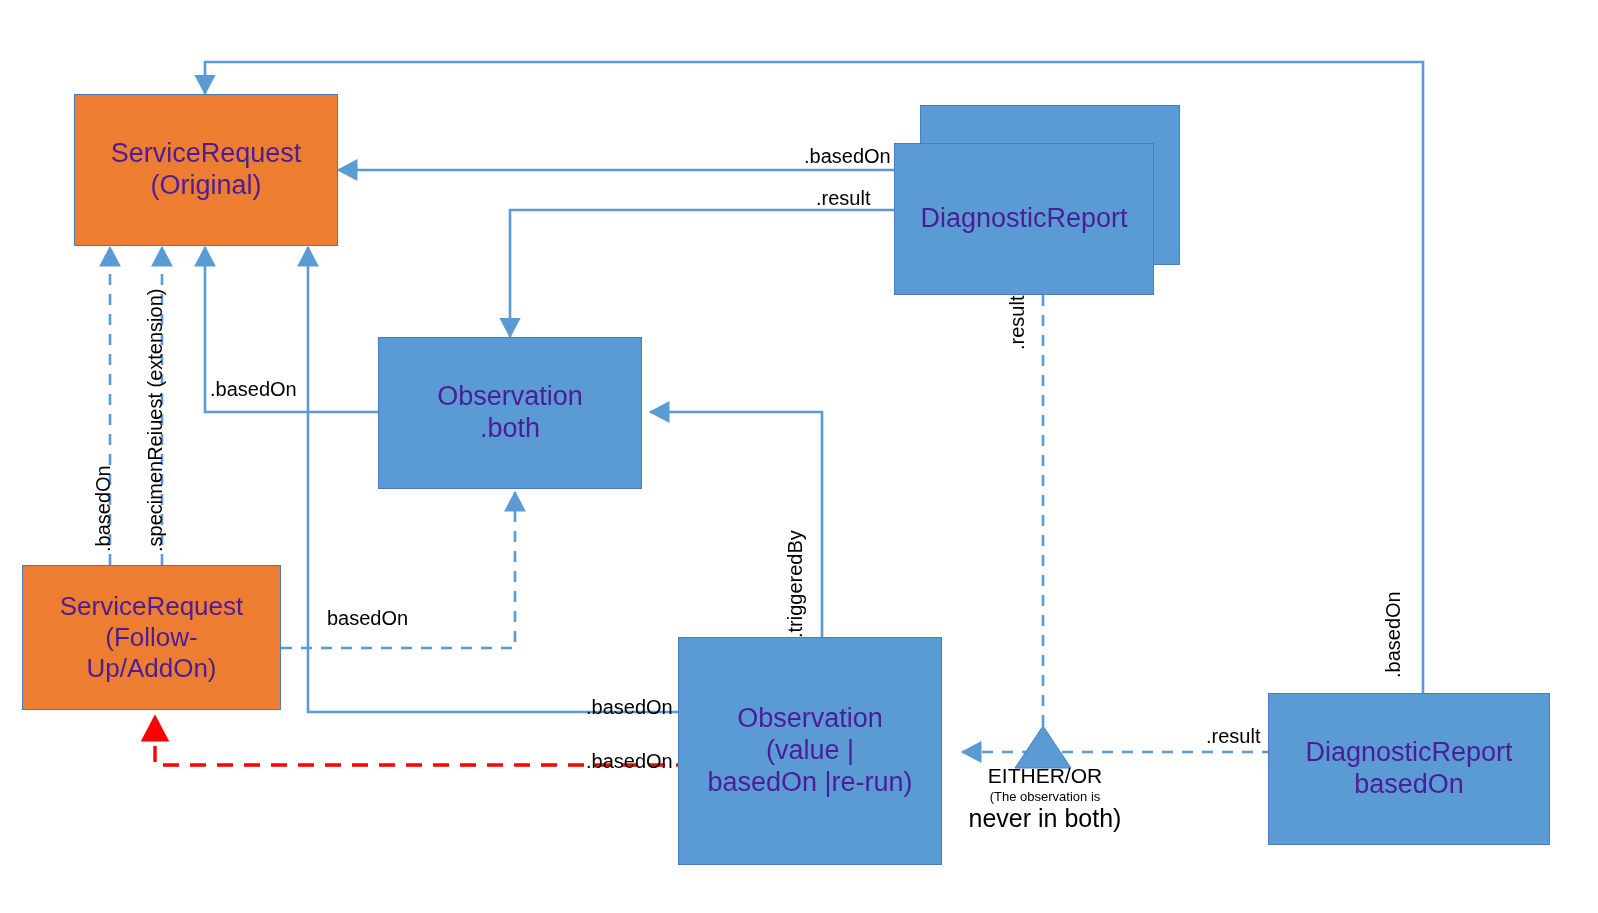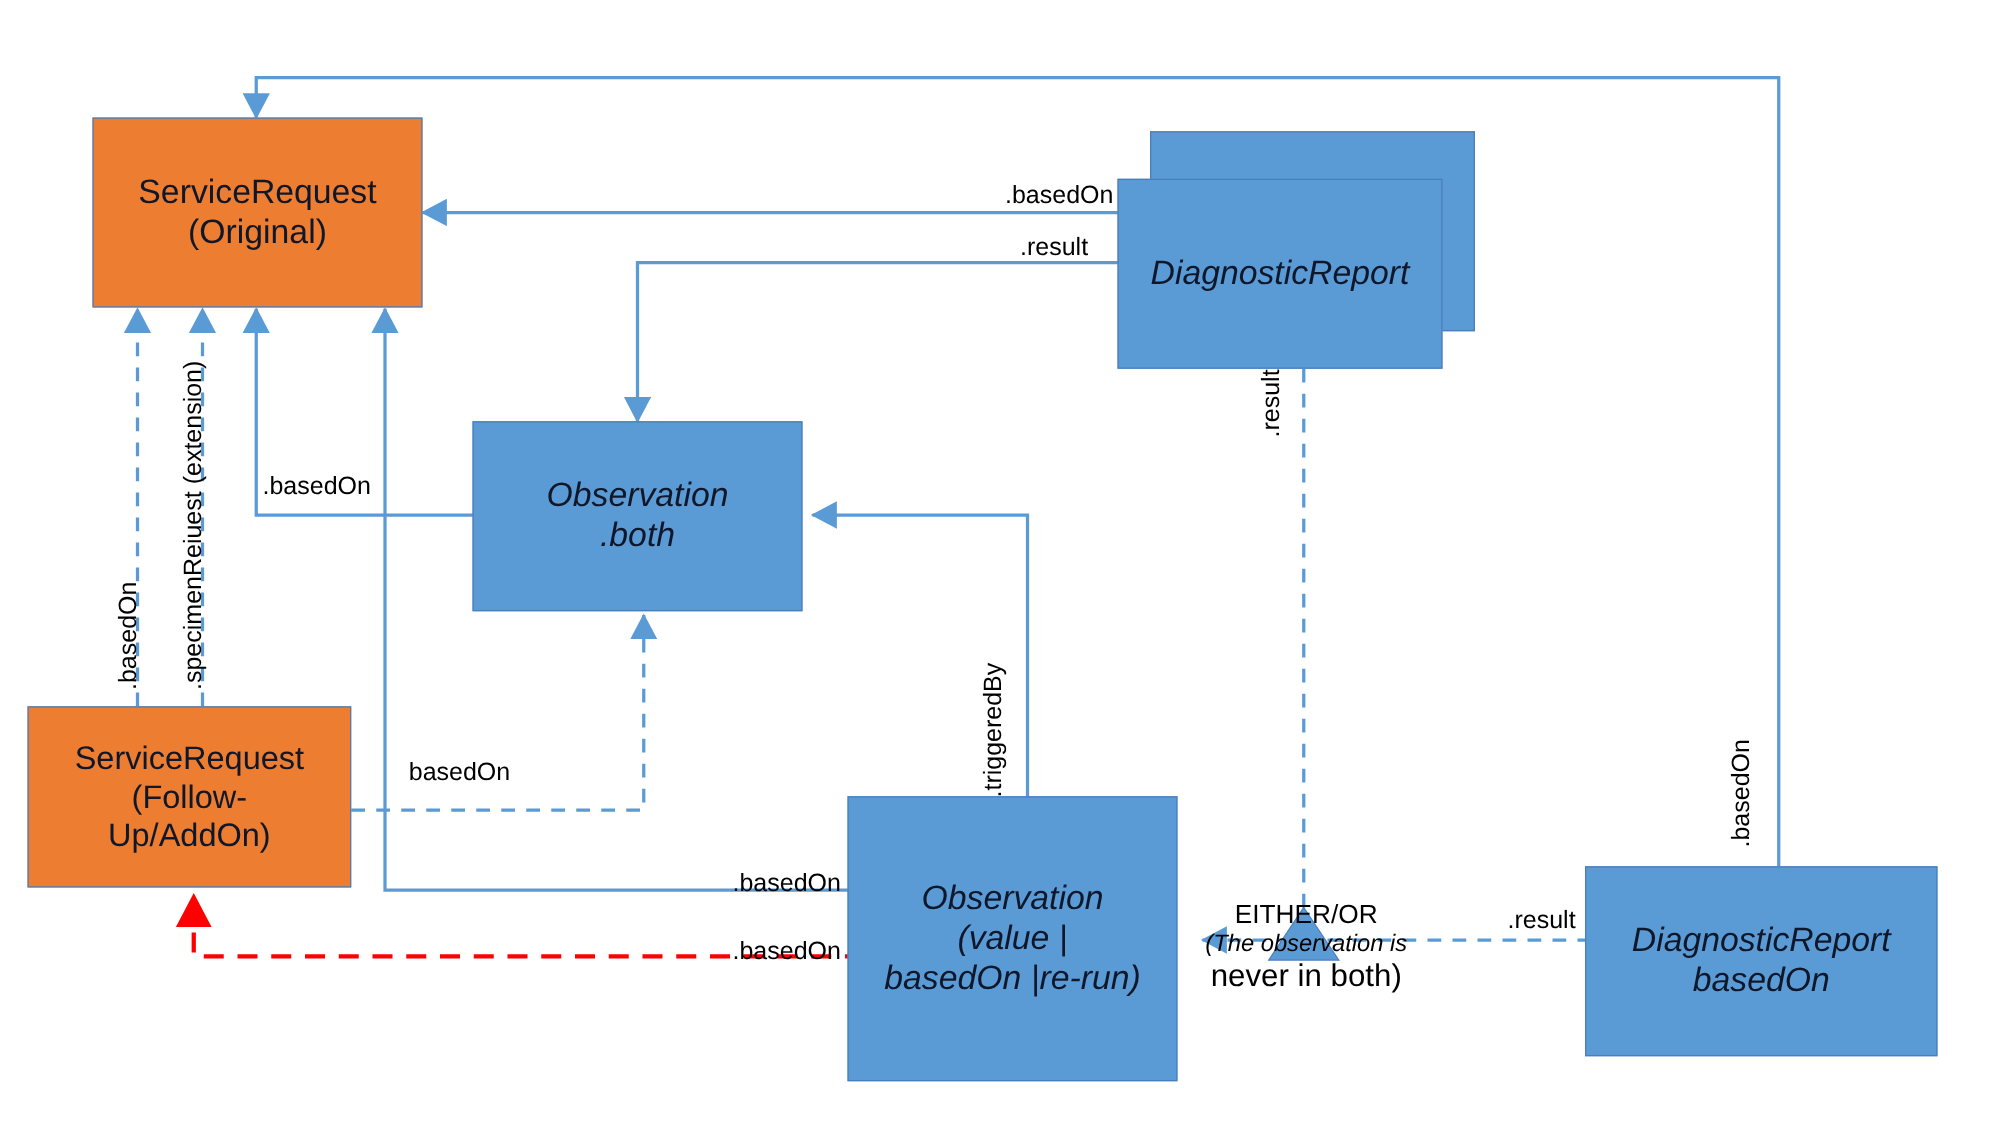--- a/index.html
+++ b/index.html
@@ -1,23 +1,23 @@
 <!DOCTYPE html>
 <html><head>
 <meta charset="utf-8">
 <style>
   html,body{margin:0;padding:0;background:#ffffff;}
   body{font-family:"Liberation Sans",sans-serif;}
   #canvas{position:relative;width:1598px;height:913px;background:#fff;overflow:hidden;}
   svg.edges{position:absolute;left:0;top:0;width:1598px;height:913px;}
 
   .node{position:absolute;box-sizing:border-box;display:flex;align-items:center;justify-content:center;
-        text-align:center;color:#0f172a;line-height:1.18;}
+        text-align:center;color:#4c1d95;line-height:1.18;}
   .node.orange{background:#ED7D31;border:1.5px solid #4a7ebb;}
-  .node.blue{background:#5B9BD5;border:1.5px solid #4a7ebb;font-style:italic;}
+  .node.blue{background:#5B9BD5;border:1.5px solid #4a7ebb;}
   .node .txt{display:block;width:100%;padding:0 6px;}
 
   .lbl{position:absolute;color:#000;background:transparent;white-space:nowrap;
        font-size:20px;line-height:1.1;}
   .lbl.vert{transform-origin:0 0;}
   .lbl.block{white-space:normal;text-align:center;line-height:1.18;}
 </style>
 </head>
 <body>
 
@@ -108,19 +108,19 @@
   <div class="lbl vert" style="left:1006px;top:350px;transform:rotate(-90deg);">.result</div>
 
   <div class="lbl" style="left:586px;top:696px;">.basedOn</div>
 
   <div class="lbl" style="left:586px;top:750px;">.basedOn</div>
 
   <div class="lbl" style="left:1206px;top:725px;">.result</div>
 
   <div class="lbl vert" style="left:1382px;top:678px;transform:rotate(-90deg);">.basedOn</div>
 
-  <div class="lbl block" style="left:955px;top:720px;width:180px;">
+  <div class="lbl block" style="left:955px;top:764px;width:180px;">
     <div style="font-size:21px;">EITHER/OR</div>
-    <div style="font-size:19px;font-style:italic;">(The observation is</div>
+    <div style="font-size:13px;">(The observation is</div>
     <div style="font-size:25px;">never in both)</div>
   </div>
 
 </div>
 
 </body></html>

